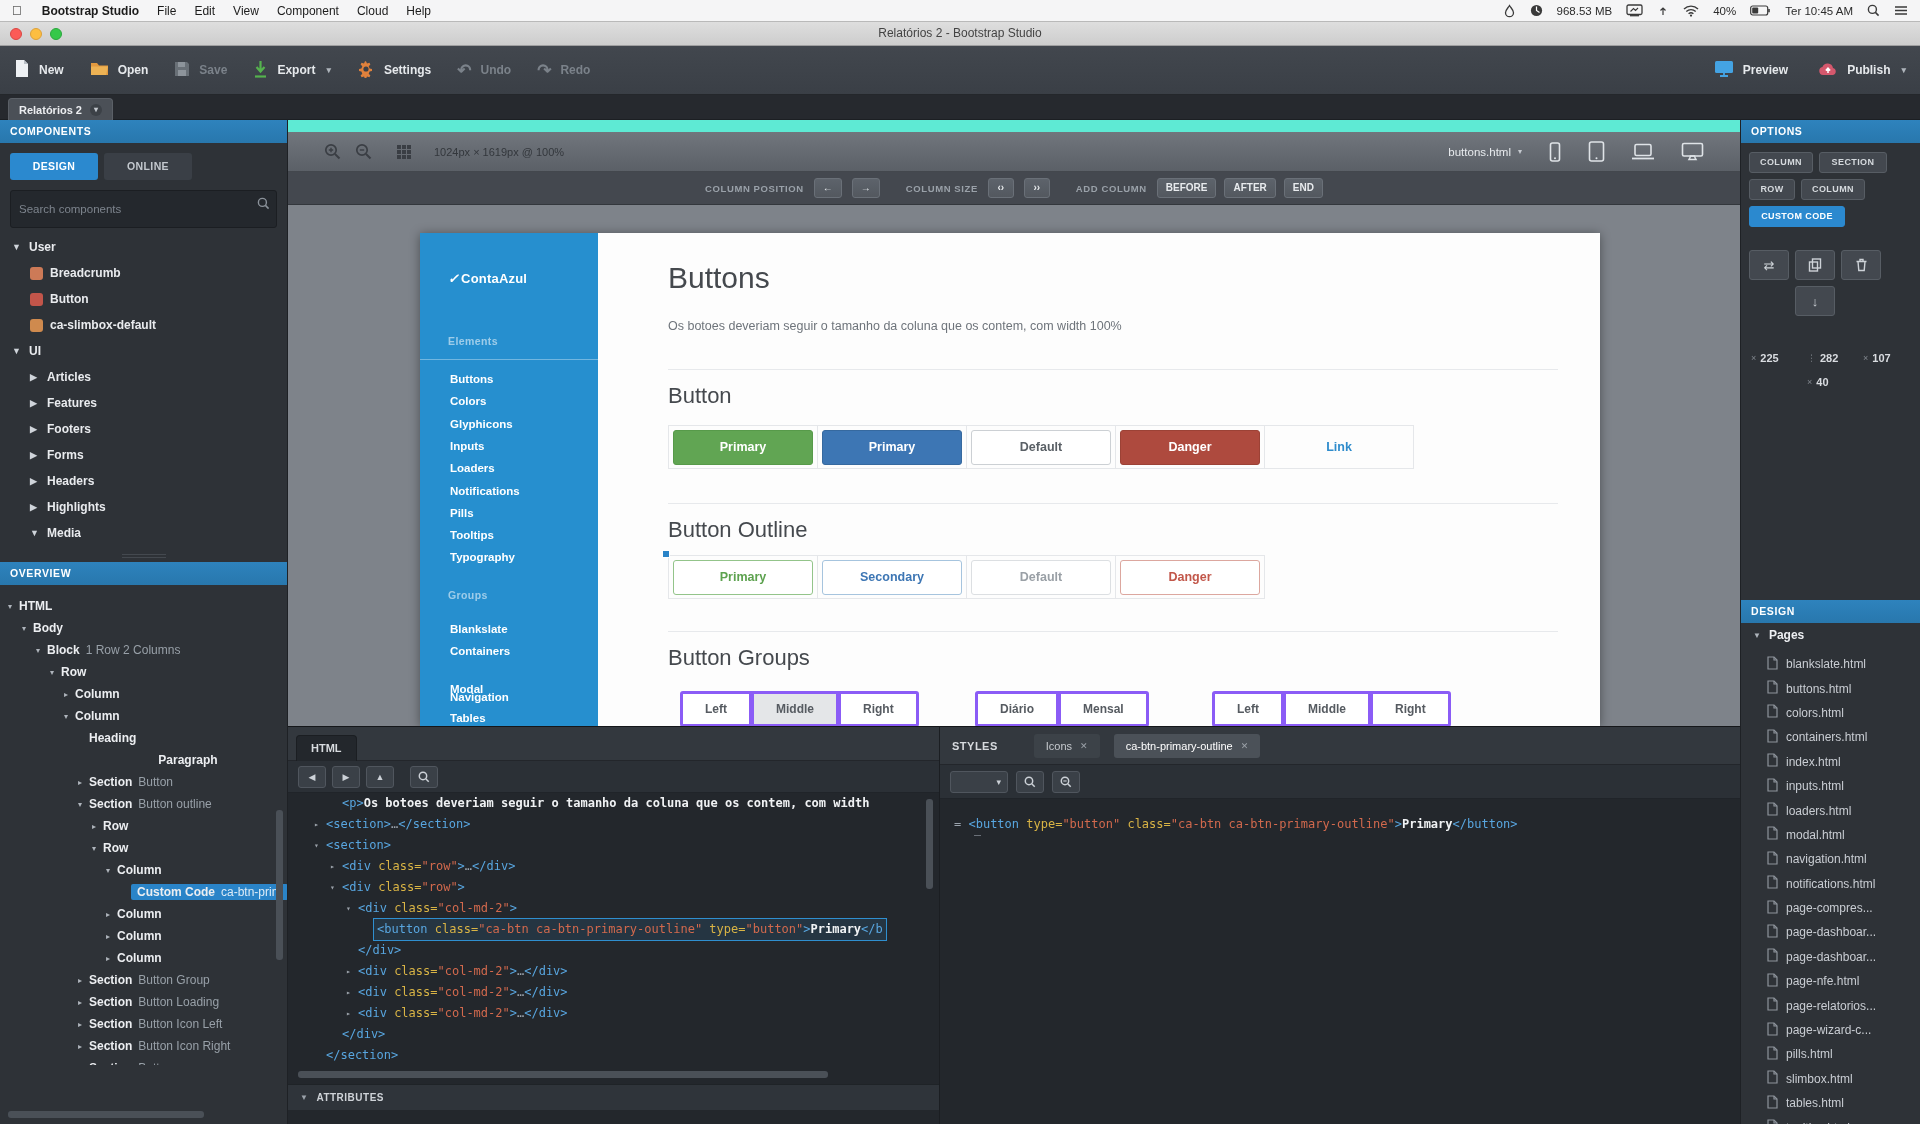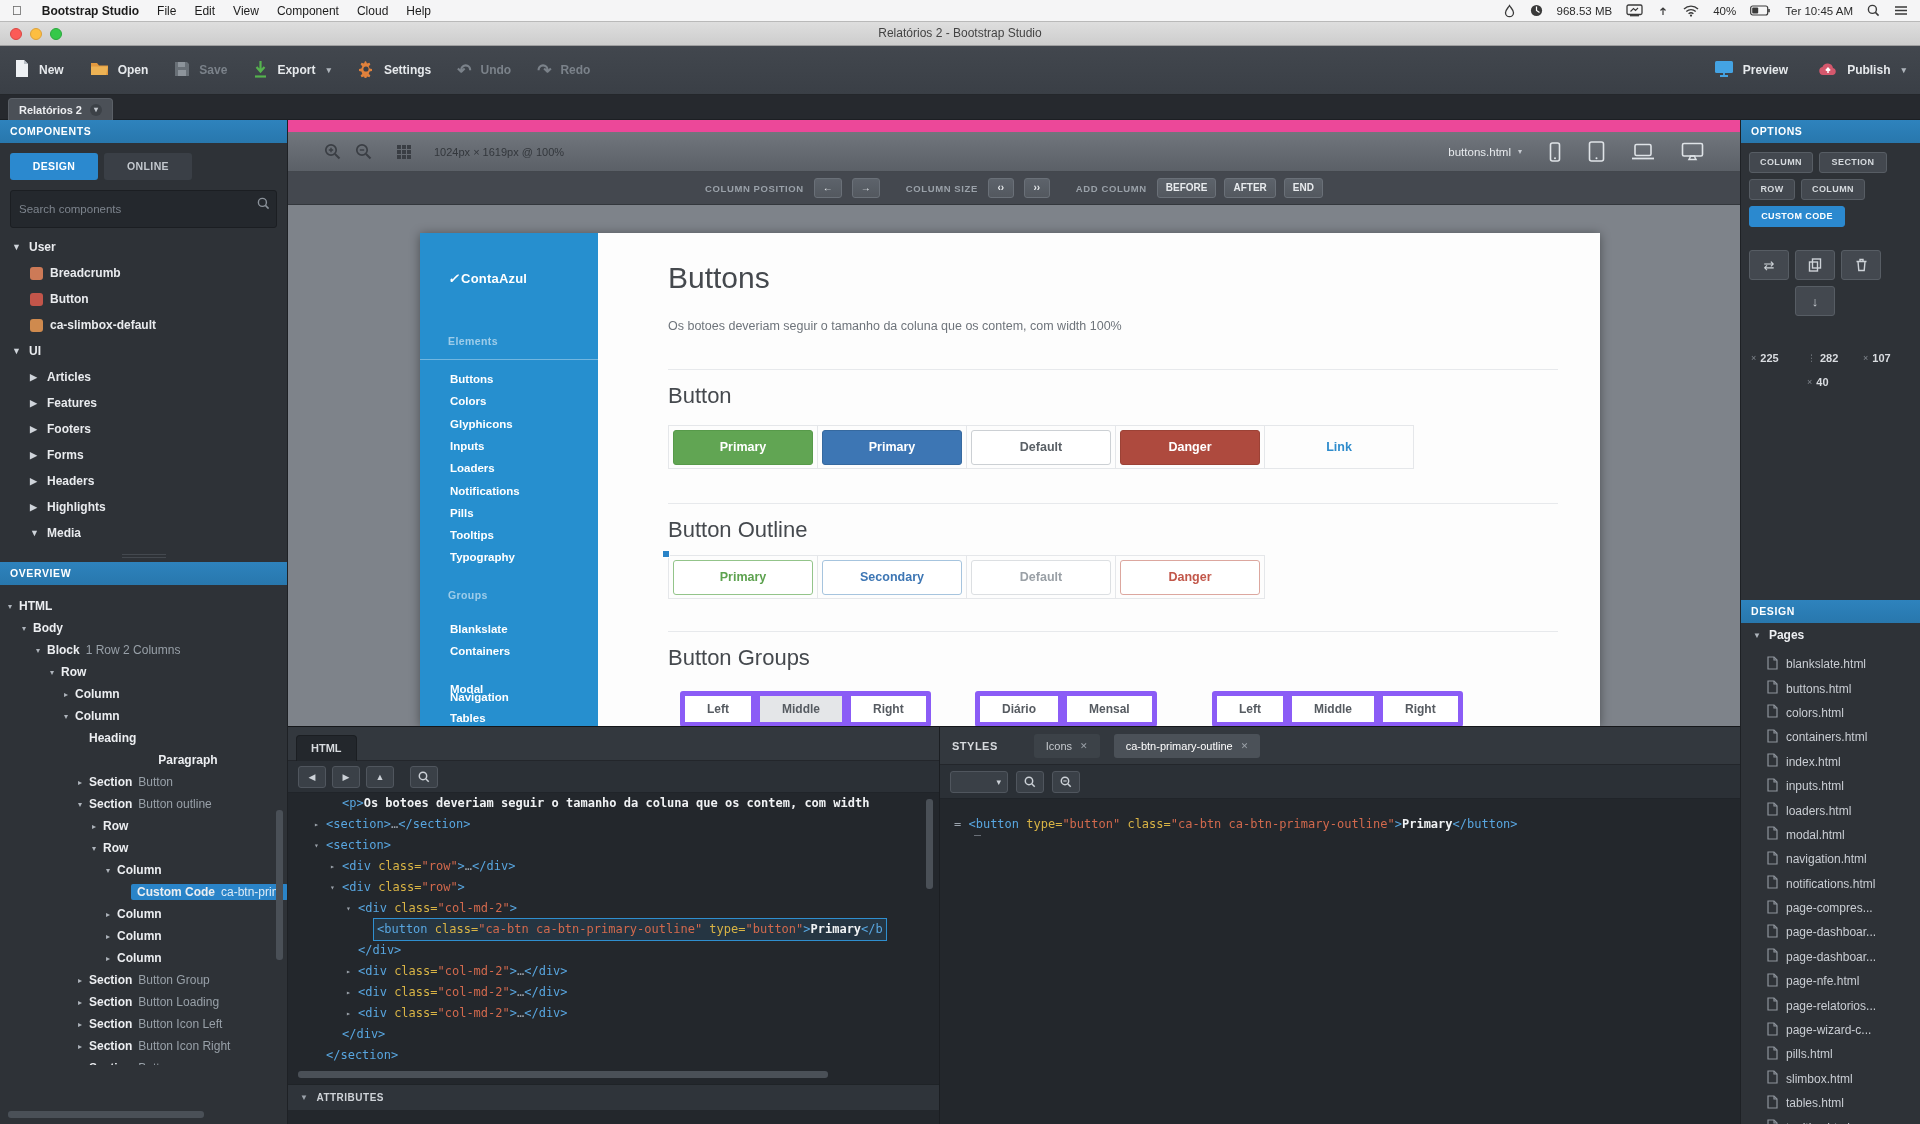--- a/index.html
+++ b/index.html
@@ -55,21 +55,21 @@
   .o-row { display:flex; align-items:center; height:22px; color:#eceef1; font-size:12px; white-space:nowrap; cursor:pointer;}
   .o-row .arr { width:11px; font-size:8px; color:#aeb4bb; flex:none;}
   .o-label { font-weight:bold; }
   .o-suffix { color:#98a0a8; margin-left:6px; font-weight:normal; }
   .o-row.sel .wrap { background:#2a84c8; border-radius:2px; padding:1px 6px; }
   .o-row.sel .o-suffix { color:#dcebf7; }
   .vscroll { position:absolute; width:7px; border-radius:3px; background:#4a5057; }
   .hscroll { position:absolute; height:7px; border-radius:3px; background:#4a5057; }
 
   
-  #canvas { left:288px; top:120px; width:1452px; height:606px; background:#ec4899; overflow:hidden; }
+  #canvas { left:288px; top:120px; width:1452px; height:606px; background:#5eead4; overflow:hidden; }
   #zoombar { position:absolute; left:0; top:12px; width:100%; height:40px; background:linear-gradient(#71767d,#5b6067); border-bottom:1px solid #43474d; display:flex; align-items:center; padding:0 36px; gap:14px;}
   .zb-ico { color:#3a3e44; cursor:pointer; display:flex; align-items:center;}
   #zoom-label { color:#33373c; font-size:11px; margin-left:8px; }
   .zb-right { margin-left:auto; display:flex; align-items:center; gap:26px; }
   #file-selector { color:#e8ebee; font-size:11.5px; display:flex; gap:7px; align-items:center; cursor:pointer;}
   #file-selector .car { font-size:8px; color:#c6cad0;}
   .dev { color:#dfe3e7; cursor:pointer; display:flex; align-items:center;}
   #posbar { position:absolute; left:0; top:52px; width:100%; height:33px; background:#44484f; border-bottom:1px solid #33373c; display:flex; align-items:center; justify-content:center; gap:10px; }
   .pos-label { color:#9aa1a9; font-size:9.5px; font-weight:bold; letter-spacing:.6px; margin-left:16px;}
   .pos-btn { height:20px; min-width:26px; padding:0 8px; background:linear-gradient(#5d636b,#53585f); border:1px solid #6a7078; border-radius:3px; color:#e8ebee; font-size:10px; font-weight:bold; line-height:18px; text-align:center; cursor:pointer;}
@@ -98,21 +98,21 @@
   .v-primary{ background:#3d76b4; color:#fff; border:1px solid #36699f;}
   .v-default{ background:#fff; color:#5a6066; border:1px solid #ccd0d4;}
   .v-danger{ background:#ae4a3e; color:#fff; border:1px solid #9c4236;}
   .v-link{ background:transparent; color:#2f8ccc; border:none;}
   .v-outline-success{ background:#fff; color:#5da24f; border:1px solid #93c48a;}
   .v-outline-primary{ background:#fff; color:#3d76b4; border:1px solid #a6c4de;}
   .v-outline-default{ background:#fff; color:#9aa0a6; border:1px solid #dcdfe2;}
   .v-outline-danger{ background:#fff; color:#c2574a; border:1px solid #dca79f;}
   .sel-dot { position:absolute; width:8px; height:8px; background:#2a84c8; border:1px solid #fff; }
   .btn-group { position:absolute; display:flex; }
-  .grp-btn { height:36px; padding:4px 22px; background:#fff; border:5px solid #8b5cf6; margin-left:-1px; color:#565b61; font-size:12px; font-weight:bold; display:flex; align-items:center; cursor:pointer;}
+  .grp-btn { height:36px; padding:4px 22px; background:#fff; border:3px solid #8b5cf6; margin-left:-1px; color:#565b61; font-size:12px; font-weight:bold; display:flex; align-items:center; cursor:pointer;}
   .grp-btn:first-child { margin-left:0; border-radius:3px 0 0 3px;}
   .grp-btn:last-child { border-radius:0 3px 3px 0;}
   .grp-btn.active { background:#e4e6e8; }
 
   
   #html-panel { left:288px; top:726px; width:652px; height:398px; background:#23272c; border-right:1px solid #1b1e22; border-top:1px solid #15171a; }
   .pane-hdr { position:absolute; left:0; top:0; width:100%; height:34px; background:#33383e; border-bottom:1px solid #23262b; }
   #html-tab { position:absolute; left:8px; top:8px; height:26px; padding:0 14px; background:#23272c; border:1px solid #1b1e22; border-bottom:none; border-radius:4px 4px 0 0; color:#d8dbdf; font-size:11px; font-weight:bold; line-height:25px;}
   .code-toolbar { position:absolute; left:0; top:34px; width:100%; height:32px; background:#2b3036; border-bottom:1px solid #202429; display:flex; align-items:center; gap:6px; padding:0 10px;}
   .ct-btn { width:28px; height:22px; background:#3a4047; border:1px solid #50565e; border-radius:3px; color:#ccd1d7; font-size:9px; display:flex; align-items:center; justify-content:center; cursor:pointer;}

